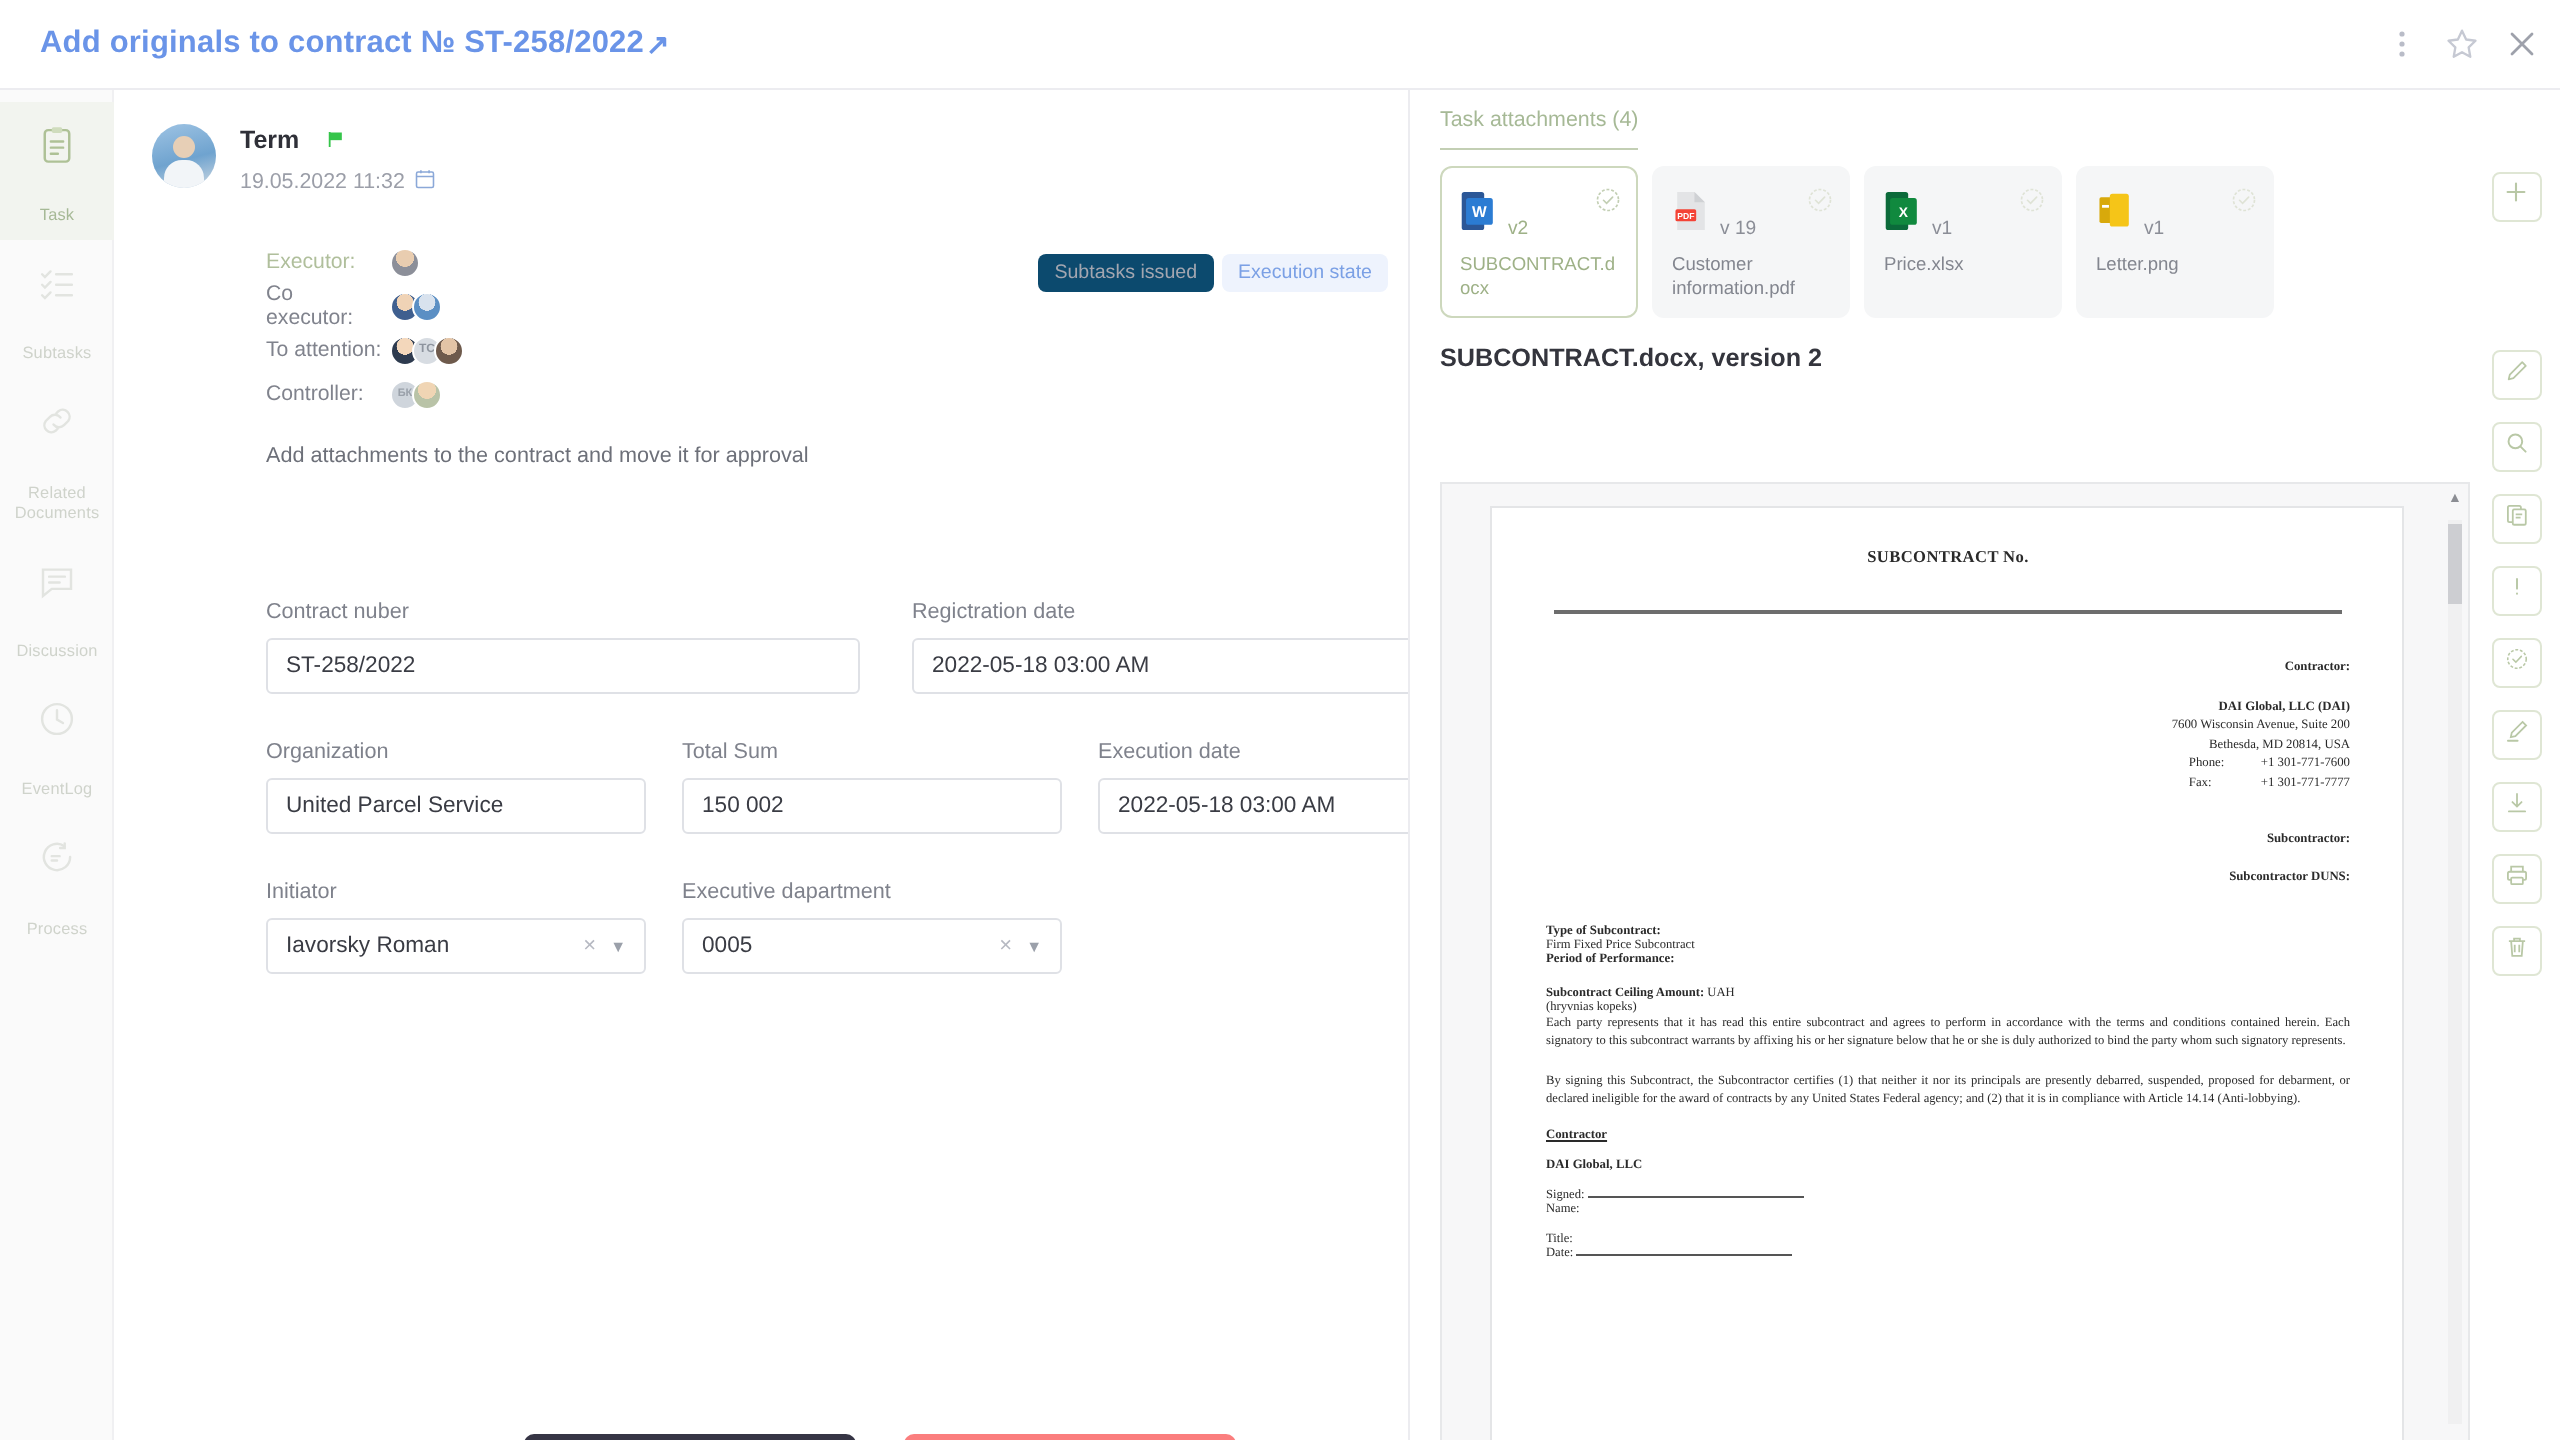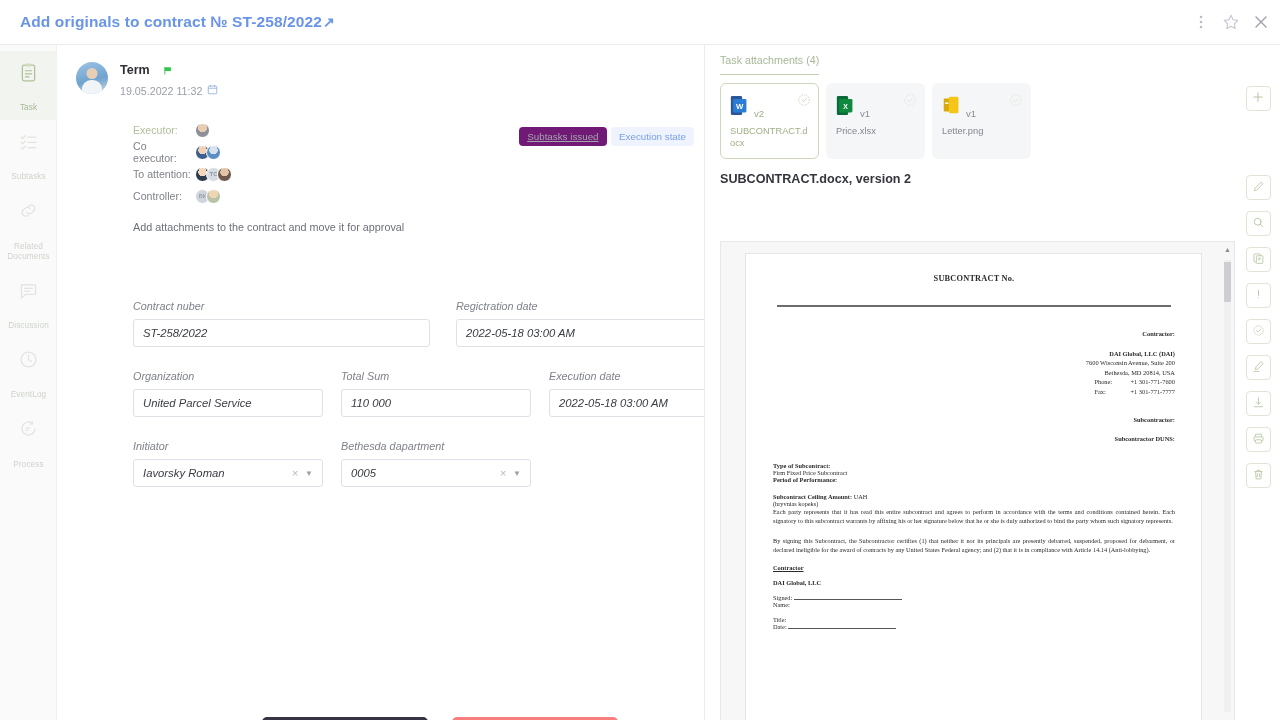--- a/index.html
+++ b/index.html
@@ -76,21 +76,21 @@
   .term-date {
     font-size: 10.7px; color: #9b9ea8; margin-top: 4px;
     display: flex; align-items: center; gap: 5px;
   }
 
   .badges { position: absolute; right: 10px; top: 64px; text-align: right; }
   .badge {
     display: inline-block; font-size: 9.8px; border-radius: 4px;
     padding: 4px 8px; white-space: nowrap;
   }
-  .badge-grey { background: #701a75; color: #a3a6b0; text-decoration: underline; }
+  .badge-grey { background: #0c4a6e; color: #a3a6b0; }
   .badge-blue { background: #eef3fd; color: #7ba0e5; margin-top: 18px; }
 
   .roles { margin: 22px 0 0 76px; }
   .role-row { display: flex; align-items: center; height: 22px; }
   .role-lbl { font-size: 10.6px; color: #80838d; width: 60px; }
   .role-lbl.exec { color: #b0bf9c; }
   .avs { display: flex; margin-left: 2px; }
   .av {
     width: 15px; height: 15px; border-radius: 50%; border: 1.2px solid #fff;
     margin-left: -4px; background-size: cover;
@@ -109,21 +109,21 @@
 
   .task-desc {
     margin: 14px 0 0 76px; font-size: 10.8px; color: #6d7079;
   }
   .sol-title {
     margin: 24px 0 0 76px; font-size: 12.3px; font-weight: bold; color: #2f3038;
   }
 
   
   .form { position: absolute; left: 76px; top: 255px; width: 620px; }
-  .frow { display: flex; margin-bottom: 23px; font-style: italic; }
+  .frow { display: flex; margin-bottom: 23px; }
   .fld { display: flex; flex-direction: column; }
   .flabel { font-size: 10.8px; color: #7f828c; margin-bottom: 7px; }
   .fbox {
     height: 28px; border: 1px solid #dfe1e6; border-radius: 3px;
     background: #fff; display: flex; align-items: center;
     font-size: 11.3px; color: #3a3c44; padding: 0 9px;
   }
   .fbox.with-cal { padding-right: 0; }
   .sel-actions { margin-left: auto; display: flex; align-items: center; gap: 7px; }
   .sel-x { font-size: 11px; color: #b6b9c2; cursor: pointer; }
@@ -396,21 +396,21 @@
       <div class="frow">
         <div class="fld" style="width:190px;">
           <span class="flabel">Organization</span>
           <div class="fbox">
             <span>United Parcel Service</span>
           </div>
         </div>
         <div class="fld" style="width:190px; margin-left:18px;">
           <span class="flabel">Total Sum</span>
           <div class="fbox">
-            <span>110 000</span>
+            <span>150 002</span>
           </div>
         </div>
         <div class="fld" style="width:194px; margin-left:18px;">
           <span class="flabel">Execution date</span>
           <div class="fbox with-cal">
             <span>2022-05-18 03:00 AM</span>
 
           </div>
         </div>
       </div>
@@ -420,21 +420,21 @@
           <span class="flabel">Initiator</span>
           <div class="fbox">
             <span>Iavorsky Roman</span>
             <span class="sel-actions">
               <span class="sel-x">×</span>
               <span class="sel-car">▼</span>
             </span>
           </div>
         </div>
         <div class="fld" style="width:190px; margin-left:18px;">
-          <span class="flabel">Bethesda dapartment</span>
+          <span class="flabel">Executive dapartment</span>
           <div class="fbox">
             <span>0005</span>
             <span class="sel-actions">
               <span class="sel-x">×</span>
               <span class="sel-car">▼</span>
             </span>
           </div>
         </div>
       </div>
 
@@ -465,20 +465,40 @@
         </div>
         <div class="att-name">SUBCONTRACT.docx</div>
         <span class="att-check">
           <svg viewBox="0 0 20 20" width="14" height="14" fill="none" stroke="#c3cfb4" stroke-width="1.2">
               <circle cx="10" cy="10" r="7.5" stroke-dasharray="2.1 1.3"></circle>
               <path d="M6.8 10.2l2.2 2.2 4.3-4.5" stroke-linecap="round"></path>
             </svg>
         </span>
       </div>
 
+      <div class="att-card">
+        <div class="att-top">
+          <span>
+            <svg viewBox="0 0 22 26" width="19" height="23">
+              <path d="M3 2h10l6 6v16H3z" fill="#e3e4e6"></path>
+              <path d="M13 2l6 6h-6z" fill="#cfd1d4"></path>
+              <rect x="2" y="12" width="12" height="7" rx="1" fill="#f44336"></rect>
+              <text x="8" y="17.4" font-family="Liberation Sans" font-size="5" font-weight="bold" fill="#fff" text-anchor="middle">PDF</text>
+            </svg>
+          </span>
+          <span class="att-ver">v 19</span>
+        </div>
+        <div class="att-name">Customer information.pdf</div>
+        <span class="att-check">
+          <svg viewBox="0 0 20 20" width="14" height="14" fill="none" stroke="#dfe3d6" stroke-width="1.2">
+              <circle cx="10" cy="10" r="7.5" stroke-dasharray="2.1 1.3"></circle>
+              <path d="M6.8 10.2l2.2 2.2 4.3-4.5" stroke-linecap="round"></path>
+            </svg>
+        </span>
+      </div>
 
       <div class="att-card">
         <div class="att-top">
           <span>
             <svg viewBox="0 0 22 26" width="19" height="23">
               <rect x="1" y="2" width="13" height="22" rx="1.5" fill="#0b6a3a"></rect>
               <rect x="3.5" y="5.5" width="15.5" height="15.5" rx="1.5" fill="#10893e"></rect>
               <text x="11.2" y="16.6" font-family="Liberation Sans" font-size="8" font-weight="bold" fill="#fff" text-anchor="middle">X</text>
             </svg>
           </span>

